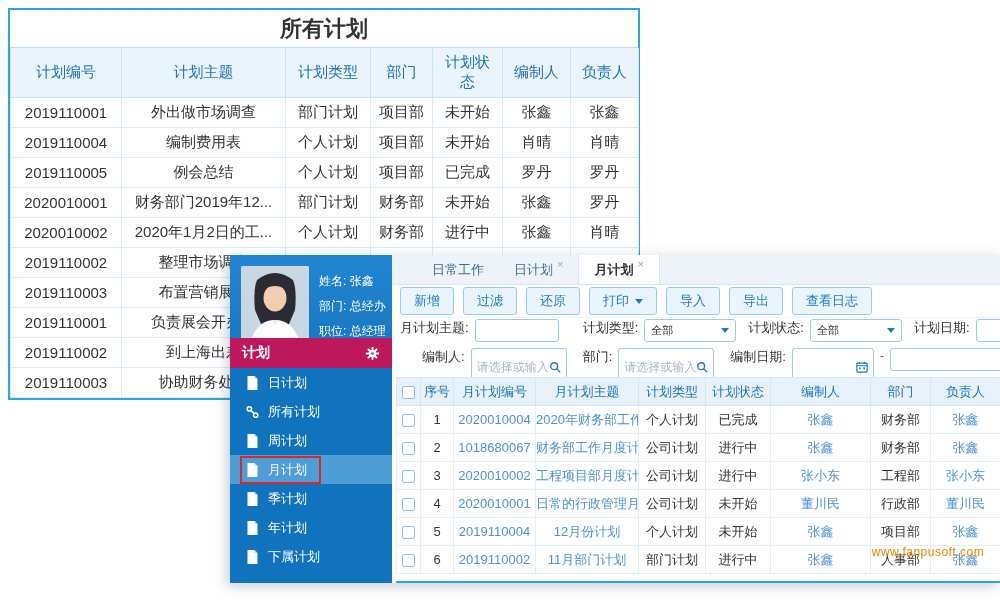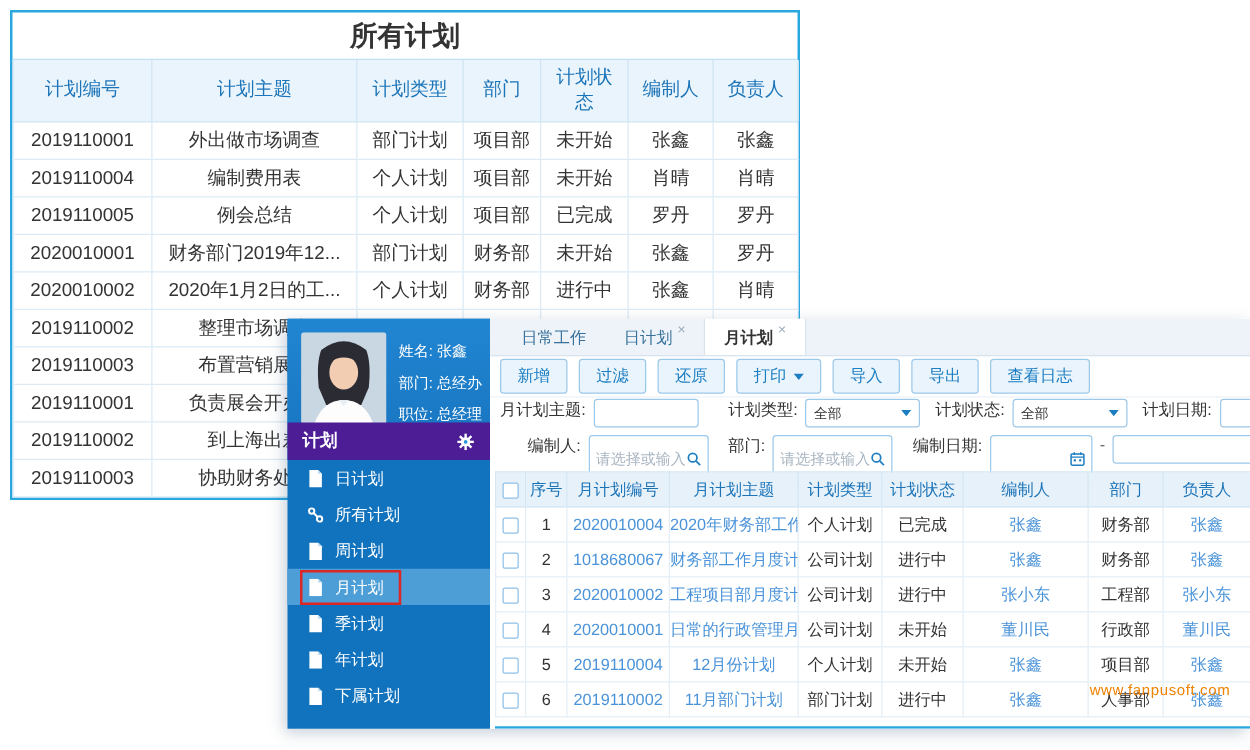--- a/index.html
+++ b/index.html
@@ -12,32 +12,32 @@
 .bg-table{width:628px;table-layout:fixed}
 .bg-table th{height:49px;background:#e9f4fc;color:#1c74b8;font-size:15px;font-weight:normal;border:1px solid #cfe4f2;border-top:none;padding:0 5px;line-height:20px}
 .bg-table td{height:30px;font-size:15px;color:#333;text-align:center;border:1px solid #dcebf5;background:#fff;overflow:hidden;white-space:nowrap}
 
 .panel{position:absolute;left:230px;top:255px;width:770px;height:328px;display:flex;z-index:2;box-shadow:-3px 3px 12px rgba(20,60,100,.25)}
 .sidebar{width:162px;background:#1173bd;display:flex;flex-direction:column;flex-shrink:0}
 .user{height:83px;background:linear-gradient(180deg,#2186d2,#1a78c4);display:flex;padding:11px 0 8px 11px}
 .photo{width:68px;height:74px;border-radius:2px;overflow:hidden;flex-shrink:0;background:#c6d4e0}
 .user-info{margin-left:10px;color:#fff;font-size:12px;padding-top:3px}
 .uline{line-height:25px;white-space:nowrap}
-.section-head{height:30px;background:#4c1d95;color:#fff;font-size:14px;font-weight:bold;display:flex;align-items:center;justify-content:space-between;padding:0 12px}
+.section-head{height:30px;background:#be185d;color:#fff;font-size:14px;font-weight:bold;display:flex;align-items:center;justify-content:space-between;padding:0 12px}
 .gear{width:15px;height:15px;cursor:pointer}
 .menu{flex:1}
 .menu-item{height:29px;display:flex;align-items:center;padding-left:12px;color:#fff;font-size:13px;cursor:pointer}
 .menu-item.selected{background:#4d9ed6}
 .sel-box{display:flex;align-items:center;padding:3px 12px 3px 4px}
 .menu-item.selected .sel-box{outline:2px solid #dd2626}
 .mi-icon{width:13px;height:14px;margin-right:9px;display:inline-flex;flex-shrink:0}
 .mi-icon svg{width:100%;height:100%}
 
 .main{flex:1;background:#fff;display:flex;flex-direction:column;min-width:0;overflow:hidden}
-.tabbar{height:30px;background:#edf3f9;border-bottom:1px solid #d8e4ee;display:flex;align-items:stretch;padding-left:10px;flex-shrink:0}
+.tabbar{height:30px;background:#edf3f9;border-bottom:1px solid #d8e4ee;display:flex;align-items:stretch;padding-left:25px;flex-shrink:0}
 .tab{padding:0 15px;display:flex;align-items:center;font-size:13px;color:#38719b;cursor:pointer;position:relative}
 .tab.active{background:#fff;color:#333;font-weight:bold;border-left:1px solid #d8e4ee;border-right:1px solid #d8e4ee}
 .tab .x{font-size:11px;color:#97a9ba;margin-left:4px;position:relative;top:-6px;font-weight:normal}
 .toolbar{height:33px;display:flex;align-items:center;padding-left:8px;gap:9px;flex-shrink:0;border-bottom:1px solid #eef4f9}
 .tbtn{background:#eaf4fc;border:1px solid #9cc8ea;border-radius:3px;color:#1b7dc2;font-size:13px;padding:4px 13px;cursor:pointer;font-family:inherit;display:inline-flex;align-items:center;white-space:nowrap}
 .caret{display:inline-block;width:0;height:0;border-left:4px solid transparent;border-right:4px solid transparent;border-top:5px solid #1b7dc2;margin-left:6px}
 .filters{flex-shrink:0;padding-top:1px}
 .frow{height:29px;display:flex;font-size:13px;color:#333;white-space:nowrap}
 .flabel{flex-shrink:0}
 .fin{height:23px;border:1px solid #9cc8ea;border-radius:3px;margin-left:6px;font-size:12px;padding:0 5px;font-family:inherit;color:#333;background:#fff;flex-shrink:0}

